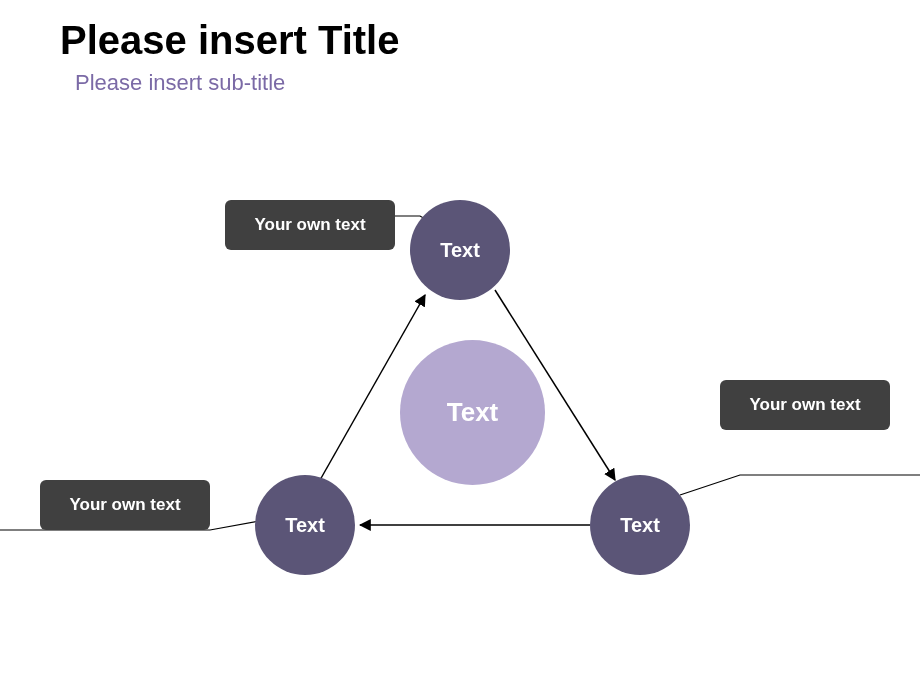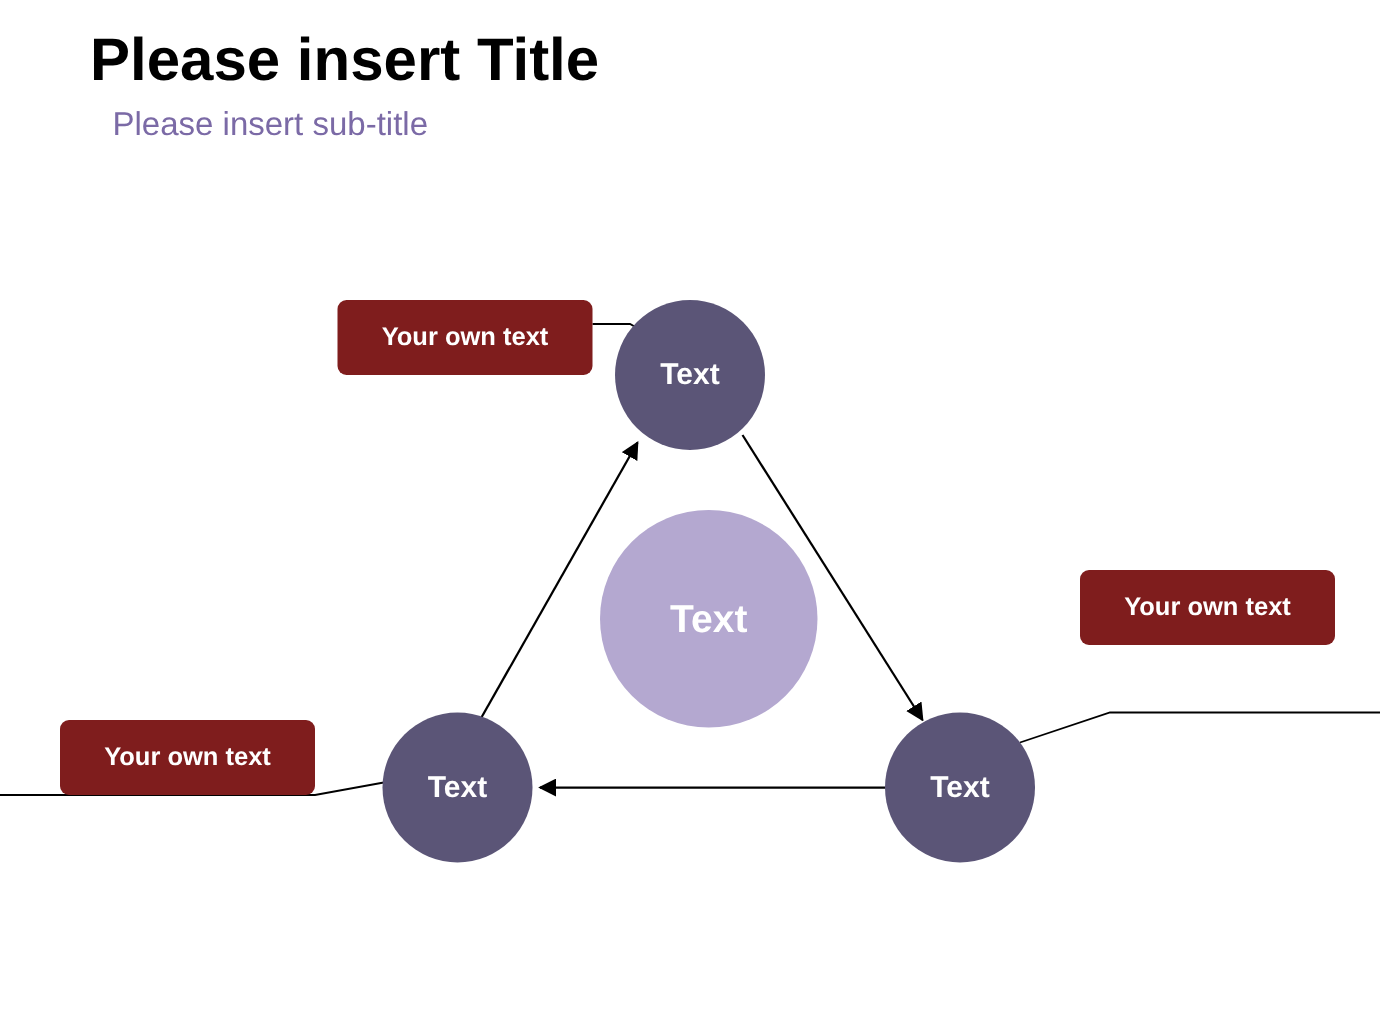--- a/index.html
+++ b/index.html
@@ -54,21 +54,21 @@
     background:#b4a8d0;
     display:flex;
     align-items:center;
     justify-content:center;
     color:#ffffff;
     font-weight:bold;
     font-size:26px;
   }
   .callout{
     position:absolute;
-    background:#7f1d1d;
+    background:#404040;
     border-radius:6px;
     color:#ffffff;
     font-weight:bold;
     font-size:17px;
     display:flex;
     align-items:center;
     justify-content:center;
     padding:0 12px;
     box-sizing:border-box;
   }

